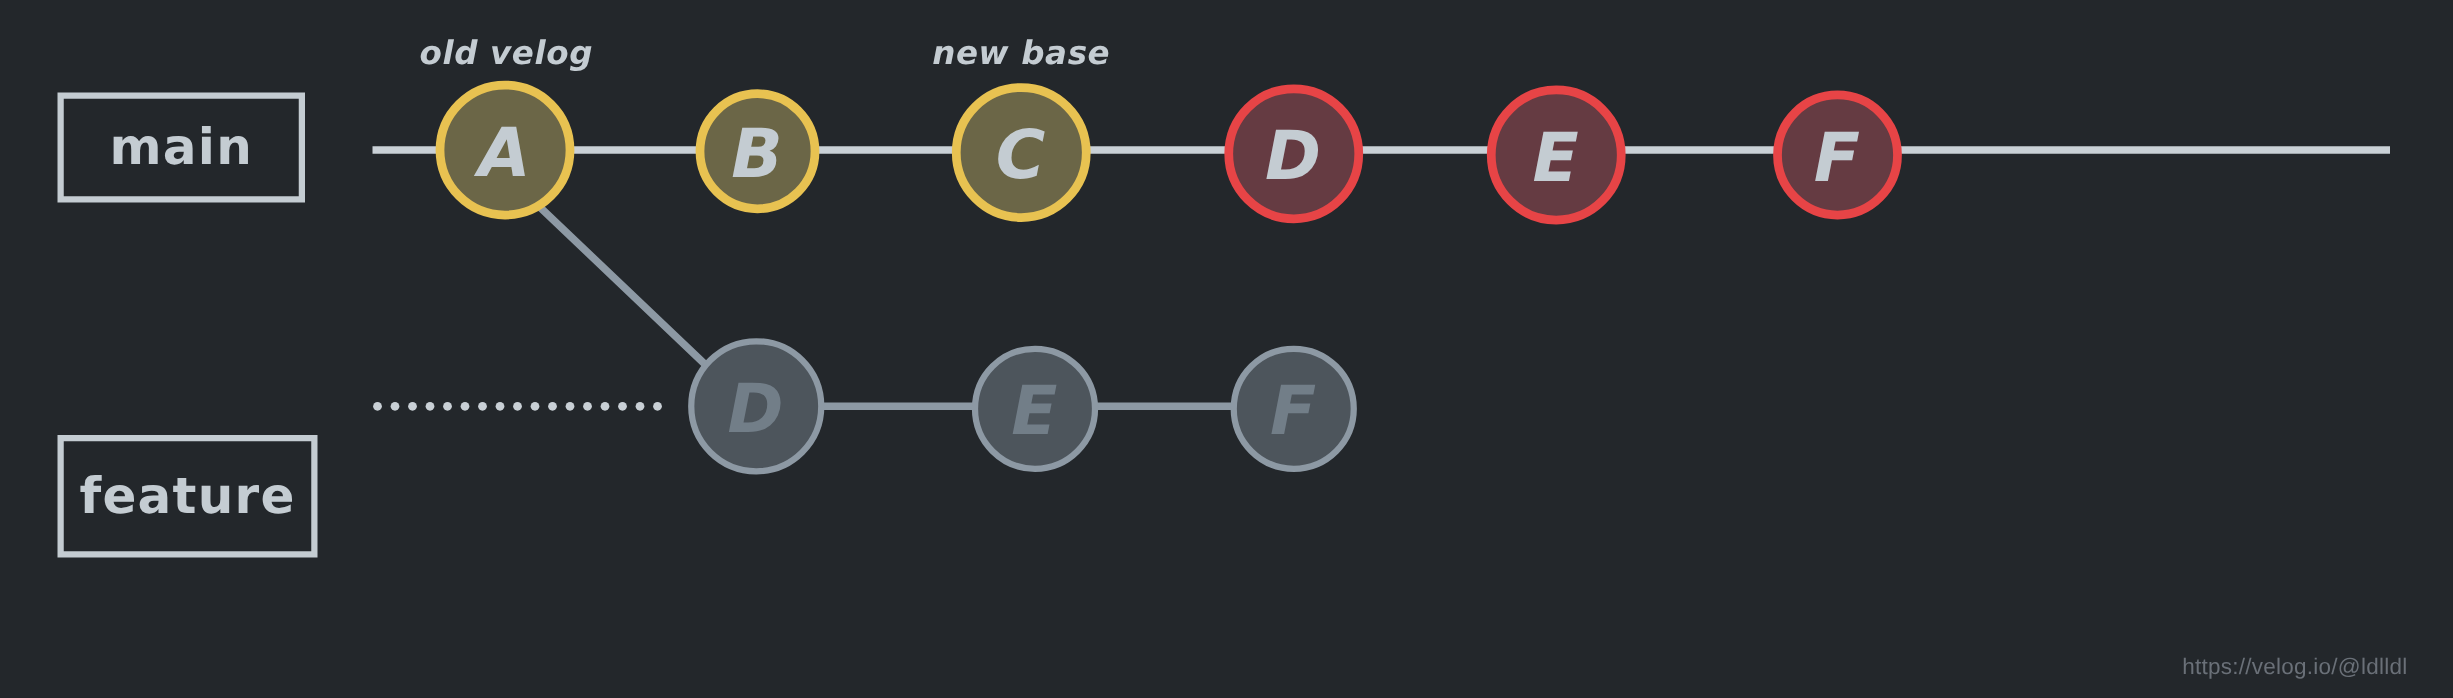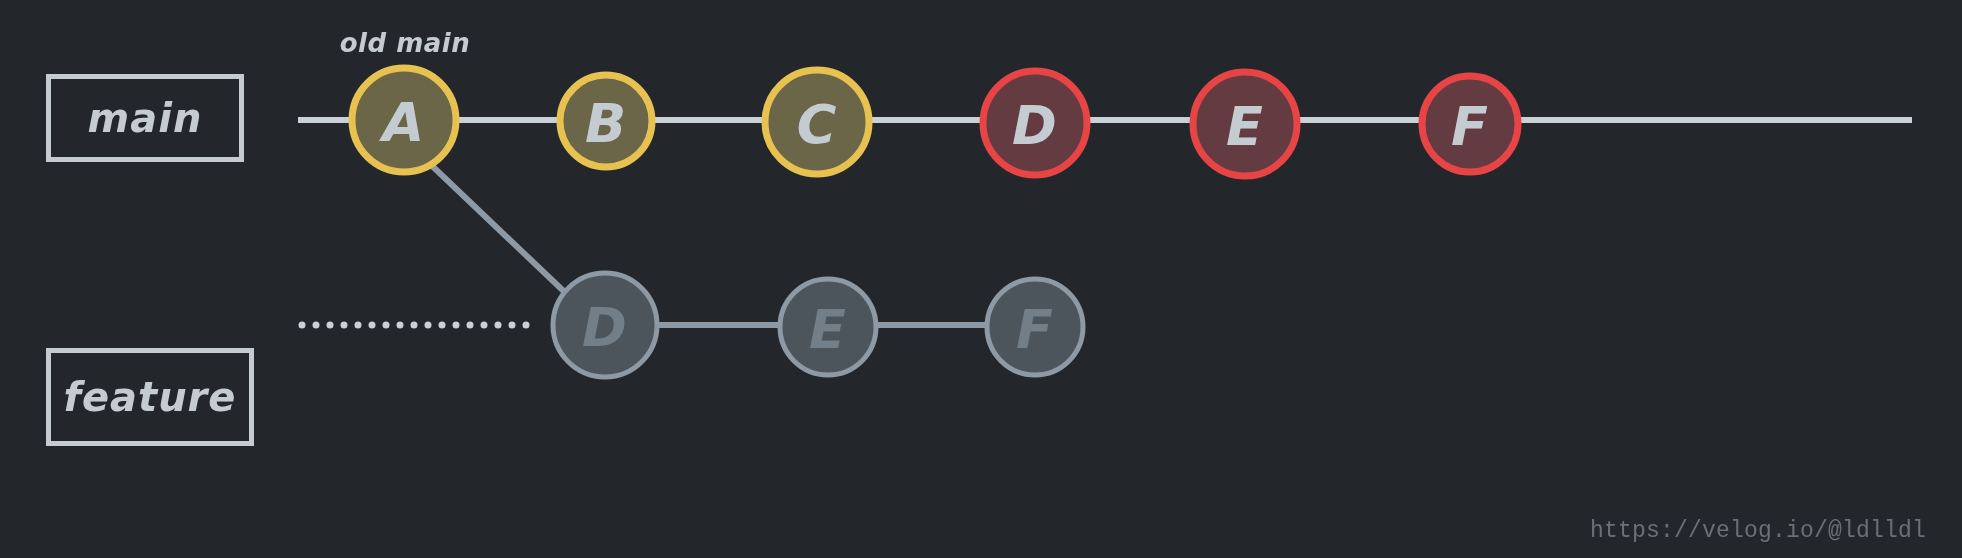--- a/index.html
+++ b/index.html
@@ -32,21 +32,20 @@
     border: 5px solid #c4ccd2;
     background: transparent;
     display: flex;
     align-items: center;
     justify-content: center;
   }
   .branch-box-label {
     color: #c4ccd2;
     font-family: "DejaVu Sans", sans-serif;
     font-weight: bold;
-    font-style: italic;
     letter-spacing: 1px;
   }
   .caption {
     position: absolute;
     color: #c4ccd2;
     font-family: "DejaVu Sans", sans-serif;
     font-weight: bold;
     font-style: italic;
     font-size: 26px;
     letter-spacing: 0.5px;
@@ -60,22 +59,22 @@
     text-anchor: middle;
     dominant-baseline: central;
     font-size: 54px;
     letter-spacing: 1px;
   }
   .watermark {
     position: absolute;
     right: 36px;
     bottom: 14px;
     color: #6a7078;
-    font-family: Liberation Mono, monospace;
-    font-size: 23px;
+    font-family: Liberation Sans, sans-serif;
+    font-size: 18px;
     letter-spacing: 0.2px;
     white-space: nowrap;
   }
 </style>
 </head>
 <body>
 
 <div id="stage">
 
   <svg class="layer" id="lines-layer" viewBox="0 0 1962 558">
@@ -143,18 +142,19 @@
     </svg>
 
   <div class="branch-box" id="box-main" style="left: 46px; top: 74px; width: 198px; height: 88px;">
     <span class="branch-box-label" style="font-size: 40px;">main</span>
   </div>
 
   <div class="branch-box" id="box-feature" style="left: 46px; top: 348px; width: 208px; height: 98px;">
     <span class="branch-box-label" style="font-size: 40px;">feature</span>
   </div>
 
-  <div class="caption" id="caption-old-base" style="top: 28px; left: 285px; width: 240px;">old main</div>
+  <div class="caption" id="caption-old-base" style="top: 28px; left: 285px; width: 240px;">old velog</div>
 
+  <div class="caption" id="caption-new-base" style="top: 28px; left: 697px; width: 240px;">new base</div>
 
   <div class="watermark">https://velog.io/@ldlldl</div>
 
 </div>
 
 </body></html>

